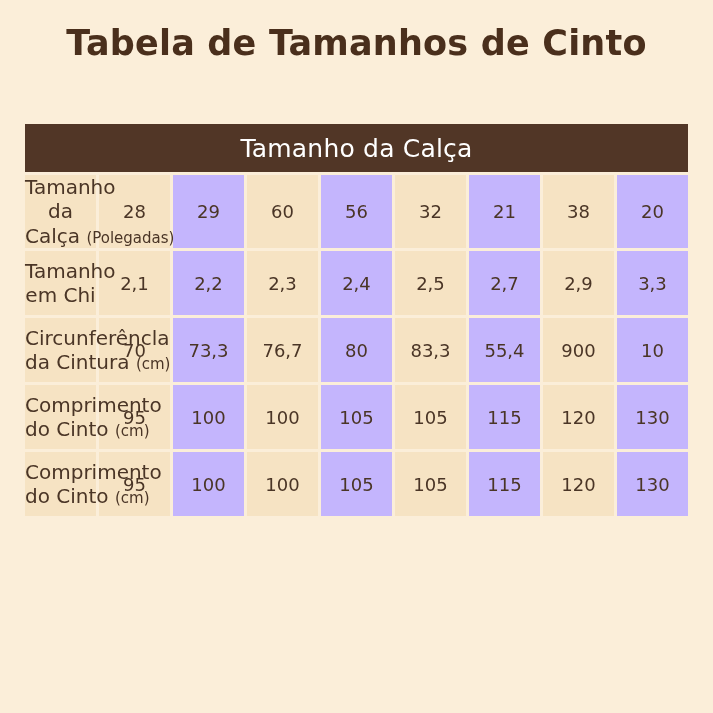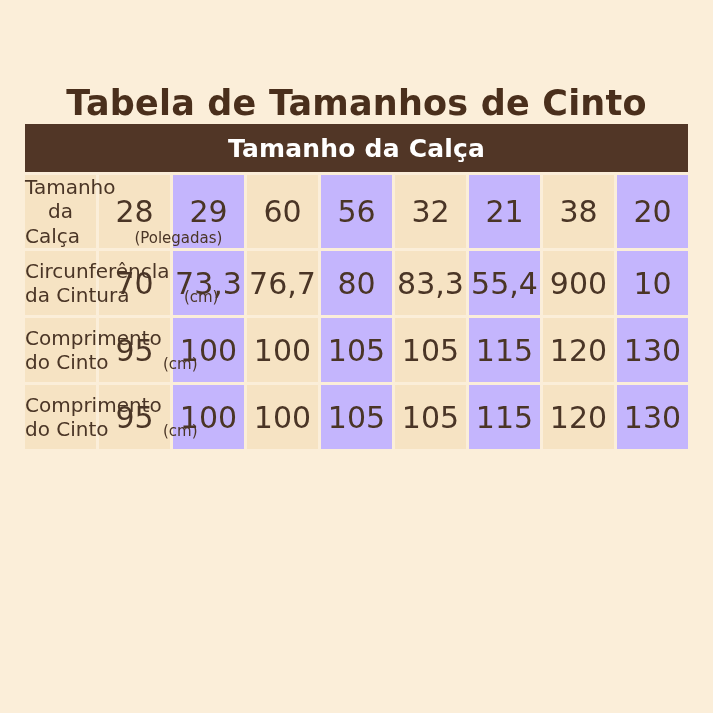--- a/index.html
+++ b/index.html
@@ -20,21 +20,21 @@
     box-sizing: border-box;
     position: relative;
     background: #fbeed9;
   }
   .title {
     text-align: center;
     font-size: 35px;
     font-weight: bold;
     color: #4a2f1c;
     letter-spacing: 0.2px;
-    padding-top: 84px;
+    padding-top: 24px;
     line-height: 1.1;
   }
   .table-wrap {
     position: absolute;
     left: 22px;
     top: 121px;
     width: 669px;
   }
   table.size-table {
     border-collapse: separate;
@@ -43,44 +43,43 @@
     table-layout: fixed;
   }
   table.size-table td, table.size-table th {
     padding: 0;
     margin: 0;
   }
   .banner {
     background: #513626;
     color: #ffffff;
     font-size: 25px;
-    font-weight: bold;
+    font-weight: normal;
     text-align: center;
     height: 48px;
     vertical-align: middle;
     letter-spacing: 0.2px;
   }
   .rowhead {
     background: #f6e3c3;
     color: #4a3526;
     font-size: 20px;
     text-align: center;
     vertical-align: middle;
     line-height: 1.22;
     padding: 6px 4px;
     width: 168px;
   }
   .rowhead .unit {
     font-size: 15px;
-    margin-left: 48px;
   }
   .cell {
     background: #f6e3c3;
     color: #4a3526;
-    font-size: 30px;
+    font-size: 18px;
     text-align: center;
     vertical-align: middle;
     height: 84px;
   }
   .cell.alt {
     background: #c4b5fd;
   }
   tr.banner-row td {
     height: 48px;
   }
@@ -111,20 +110,34 @@
           <td class="cell">28</td>
           <td class="cell alt">29</td>
           <td class="cell">60</td>
           <td class="cell alt">56</td>
           <td class="cell">32</td>
           <td class="cell alt">21</td>
           <td class="cell">38</td>
           <td class="cell alt">20</td>
         </tr>
 
+        <tr class="data-row">
+          <td class="rowhead">
+            <div>Tamanho</div>
+            <div>em Chi</div>
+          </td>
+          <td class="cell">2,1</td>
+          <td class="cell alt">2,2</td>
+          <td class="cell">2,3</td>
+          <td class="cell alt">2,4</td>
+          <td class="cell">2,5</td>
+          <td class="cell alt">2,7</td>
+          <td class="cell">2,9</td>
+          <td class="cell alt">3,3</td>
+        </tr>
 
         <tr class="data-row">
           <td class="rowhead">
             <div>Circunferêncla</div>
             <div class="nowrap"><span>da Cintura</span> <span class="unit">(cm)</span></div>
           </td>
           <td class="cell">70</td>
           <td class="cell alt">73,3</td>
           <td class="cell">76,7</td>
           <td class="cell alt">80</td>

